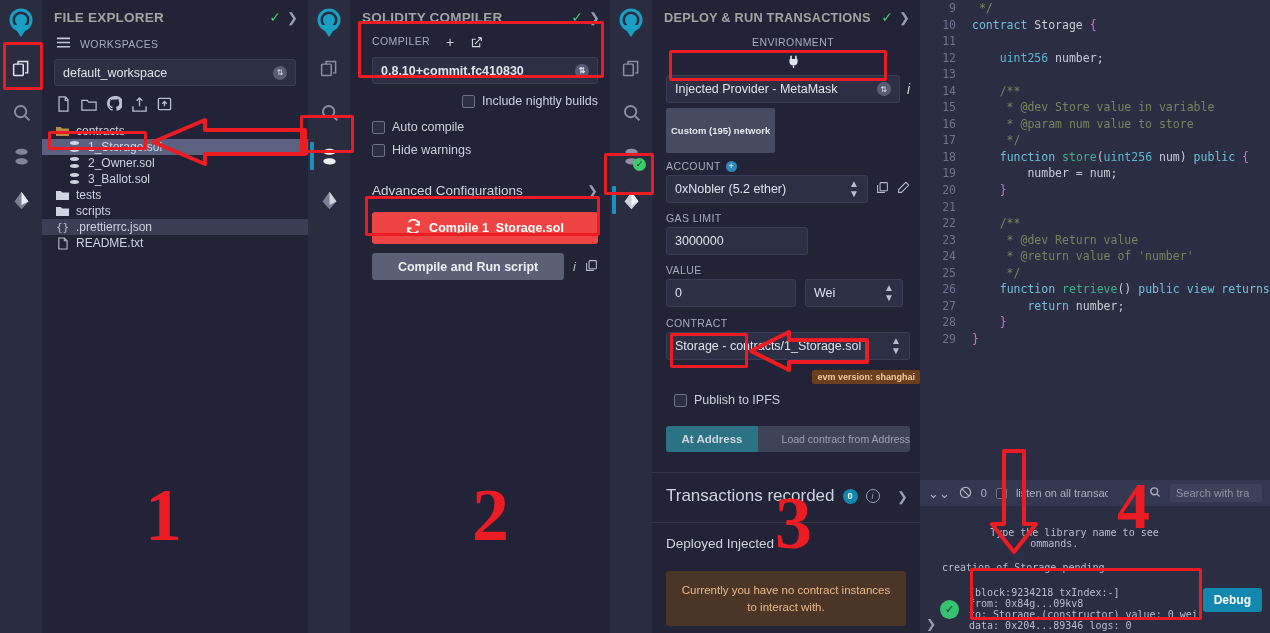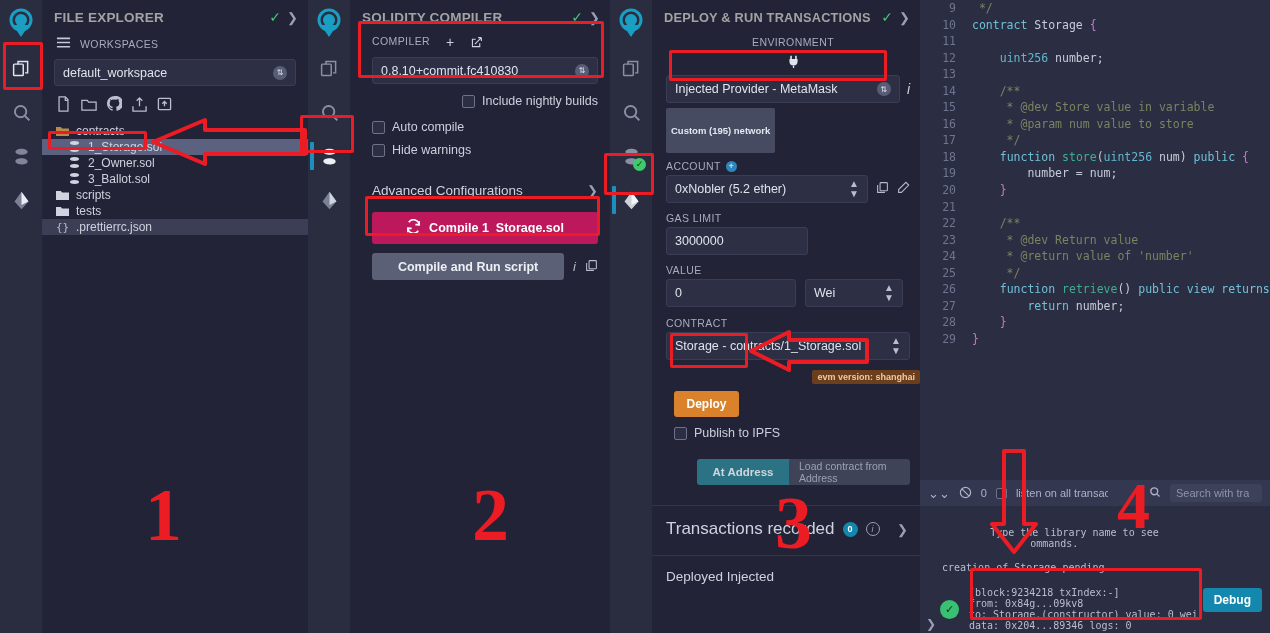--- a/index.html
+++ b/index.html
@@ -65,24 +65,24 @@
 
   
   .fe-row{ display:flex; align-items:center; gap:7px; height:16px; font-size:12px; color:#cfd3de; padding-left:14px; }
   .fe-row.sel{ background:#5c6180; }
   .fe-row.file2{ background:#3b3e55; }
   .fe-ico{ width:13px; display:flex; justify-content:center; color:#b6bbcb; }
 
   
   .btn{ border-radius:3px; display:flex; align-items:center; justify-content:center;
         font-size:12.5px; cursor:default; }
-  .btn-compile{ background:#be185d; color:#fff; height:32px; font-weight:bold; gap:8px; }
+  .btn-compile{ background:#ef4444; color:#fff; height:32px; font-weight:bold; gap:8px; }
   .btn-run{ background:#5c6076; color:#eceff4; height:27px; font-weight:bold; }
   .btn-deploy{ background:#d9822b; color:#fff; height:26px; font-weight:bold; font-size:12px; }
-  .btn-ataddr{ background:#2b7384; color:#cfd6de; height:26px; font-weight:bold; font-size:11.5px;margin-left:31px; }
+  .btn-ataddr{ background:#2b7384; color:#cfd6de; height:26px; font-weight:bold; font-size:11.5px; }
   .btn-loadaddr{ background:#3f4358; color:#9ba1b2; height:26px; font-size:10.5px; }
   .btn-debug{ background:#1387ad; color:#fff; font-size:12px; font-weight:bold; padding:5px 11px; border-radius:3px; }
 
   .badge-net{
     display:inline-block; background:#474b61; color:#e3e7ef;
     font-size:9.5px; font-weight:bold; padding:17px 5px; border-radius:2px;
   }
   .badge-evm{
     display:inline-block; background:#6b3f1d; color:#f0c9a0;
     font-size:9px; font-weight:bold; padding:2px 5px; border-radius:2px;
@@ -233,35 +233,44 @@
             </svg>
           </span>
           <span>3_Ballot.sol</span>
         </div>
         <div class="fe-row" style="padding-left: 14px; height: 16px;">
           <span class="fe-ico">
             <svg width="13" height="12" viewBox="0 0 16 14" fill="#cfd4e0">
               <path d="M0 2h6l1.5 2H16v9H0z"></path>
             </svg>
           </span>
-          <span>scripts</span>
+          <span>tests</span>
         </div>
         <div class="fe-row" style="padding-left: 14px; height: 16px;">
           <span class="fe-ico">
             <svg width="13" height="12" viewBox="0 0 16 14" fill="#cfd4e0">
               <path d="M0 2h6l1.5 2H16v9H0z"></path>
             </svg>
           </span>
-          <span>tests</span>
+          <span>scripts</span>
         </div>
         <div class="fe-row file2" style="padding-left: 14px; height: 16px;">
           <span class="fe-ico">
             <span style="font-size:11px;color:#b6bbcb;font-family:'DejaVu Sans Mono',monospace">{}</span>
           </span>
           <span>.prettierrc.json</span>
+        </div>
+        <div class="fe-row" style="padding-left: 14px; height: 16px;">
+          <span class="fe-ico">
+            <svg width="11" height="13" viewBox="0 0 12 14" fill="none" stroke="#b6bbcb" stroke-width="1.2">
+              <path d="M2 1h6l3 3v9H2z"></path>
+              <path d="M8 1v3h3"></path>
+            </svg>
+          </span>
+          <span>README.txt</span>
         </div>
       </div>
   </div>
 
   <div class="iconbar" style="left:308px">
     <div class="logo">
       <svg viewBox="0 0 32 32">
           <circle cx="16" cy="13" r="10" fill="none" stroke="#1a9fc4" stroke-width="3"></circle>
           <circle cx="16" cy="13" r="6" fill="#1a9fc4"></circle>
           <path d="M8 18 L16 30 L24 18 Z" fill="#1a9fc4"></path>
@@ -304,21 +313,21 @@
       <span class="lbl">COMPILER</span>
       <span style="color:#cdd2de;font-size:14px;line-height:1">+</span>
       <span>
         <svg width="13" height="13" viewBox="0 0 16 16" fill="none" stroke="#cdd2de" stroke-width="1.4">
             <path d="M6 10L14 2M14 2h-4M14 2v4"></path>
             <path d="M12 9v4H3V4h4"></path>
           </svg>
       </span>
     </div>
 
-    <div style="padding:0 12px 0 22px;">
+    <div style="padding:0 12px 0 22px;font-weight:bold;">
       <div class="field" style="height:27px">
         <span class="val">0.8.10+commit.fc410830</span>
         <span style="width:14px;height:14px;border-radius:50%;background:#585d75;display:flex;align-items:center;justify-content:center;color:#dfe3ec;font-size:8px">⇅</span>
       </div>
     </div>
 
     <div class="cbrow" style="padding:10px 12px 0 0; justify-content:flex-end;">
       <span class="cbox"></span>
       <span>Include nightly builds</span>
     </div>
@@ -482,25 +491,20 @@
             <i>▲</i>
             <i>▼</i>
           </span>
       </div>
     </div>
 
     <div style="padding:6px 0 0 14px;text-align:right;">
       <span class="badge-evm">evm version: shanghai</span>
     </div>
 
-    <div style="padding:7px 0 0 22px;">
-      <div class="btn btn-deploy" style="width:65px">
-        <span>Deploy</span>
-      </div>
-    </div>
 
     <div class="cbrow" style="padding:9px 0 0 22px;">
       <span class="cbox"></span>
       <span>Publish to IPFS</span>
     </div>
 
     <div style="display:flex;padding:19px 10px 0 14px;">
       <div class="btn btn-ataddr" style="width:92px;border-radius:3px 0 0 3px">
         <span>At Address</span>
       </div>
@@ -514,20 +518,23 @@
       <span style="font-size:17px;color:#cfd3df">Transactions recorded</span>
       <span class="badge-count">0</span>
       <span style="width:14px;height:14px;border:1px solid #9aa0b4;border-radius:50%;display:flex;align-items:center;justify-content:center;font-size:9px;font-style:italic;color:#9aa0b4">i</span>
       <span style="flex:1"></span>
       <span class="chev">❯</span>
     </div>
     <div class="divider" style="margin:16px 0 0 0"></div>
 
     <div style="padding:13px 12px 0 14px;font-size:13.5px;color:#cfd3df">Deployed Injected</div>
 
+    <div style="padding:20px 14px 0 14px;">
+      <div class="warnbox">Currently you have no contract instances to interact with.</div>
+    </div>
   </div>
 
   <div class="editor">
     <div class="code" style="position:relative;height:480px;padding-top:2px">
       <div class="gut" id="gutter"><div style="padding-right: 8px;">9</div><div style="padding-right: 8px;">10</div><div style="padding-right: 8px;">11</div><div style="padding-right: 8px;">12</div><div style="padding-right: 8px;">13</div><div style="padding-right: 8px;">14</div><div style="padding-right: 8px;">15</div><div style="padding-right: 8px;">16</div><div style="padding-right: 8px;">17</div><div style="padding-right: 8px;">18</div><div style="padding-right: 8px;">19</div><div style="padding-right: 8px;">20</div><div style="padding-right: 8px;">21</div><div style="padding-right: 8px;">22</div><div style="padding-right: 8px;">23</div><div style="padding-right: 8px;">24</div><div style="padding-right: 8px;">25</div><div style="padding-right: 8px;">26</div><div style="padding-right: 8px;">27</div><div style="padding-right: 8px;">28</div><div style="padding-right: 8px;">29</div></div>
       <div class="src" id="src"><div><span class="cm"> */</span></div><div><span class="kw">contract</span> Storage <span class="pn">{</span></div><div>&nbsp;</div><div>    <span class="ty">uint256</span> number;</div><div>&nbsp;</div><div><span class="cm">    /**</span></div><div><span class="cm">     * @dev Store value in variable</span></div><div><span class="cm">     * @param num value to store</span></div><div><span class="cm">     */</span></div><div>    <span class="kw">function</span> <span class="fn">store</span>(<span class="ty">uint256</span> num) <span class="kw">public</span> <span class="pn">{</span></div><div>        number = num;</div><div>    <span class="pn">}</span></div><div>&nbsp;</div><div><span class="cm">    /**</span></div><div><span class="cm">     * @dev Return value</span></div><div><span class="cm">     * @return value of 'number'</span></div><div><span class="cm">     */</span></div><div>    <span class="kw">function</span> <span class="fn">retrieve</span>() <span class="kw">public</span> <span class="kw">view</span> <span class="kw">returns</span></div><div>        <span class="kw">return</span> number;</div><div>    <span class="pn">}</span></div><div><span class="pn">}</span></div></div>
     </div>
   </div>
 
   <div class="term">

